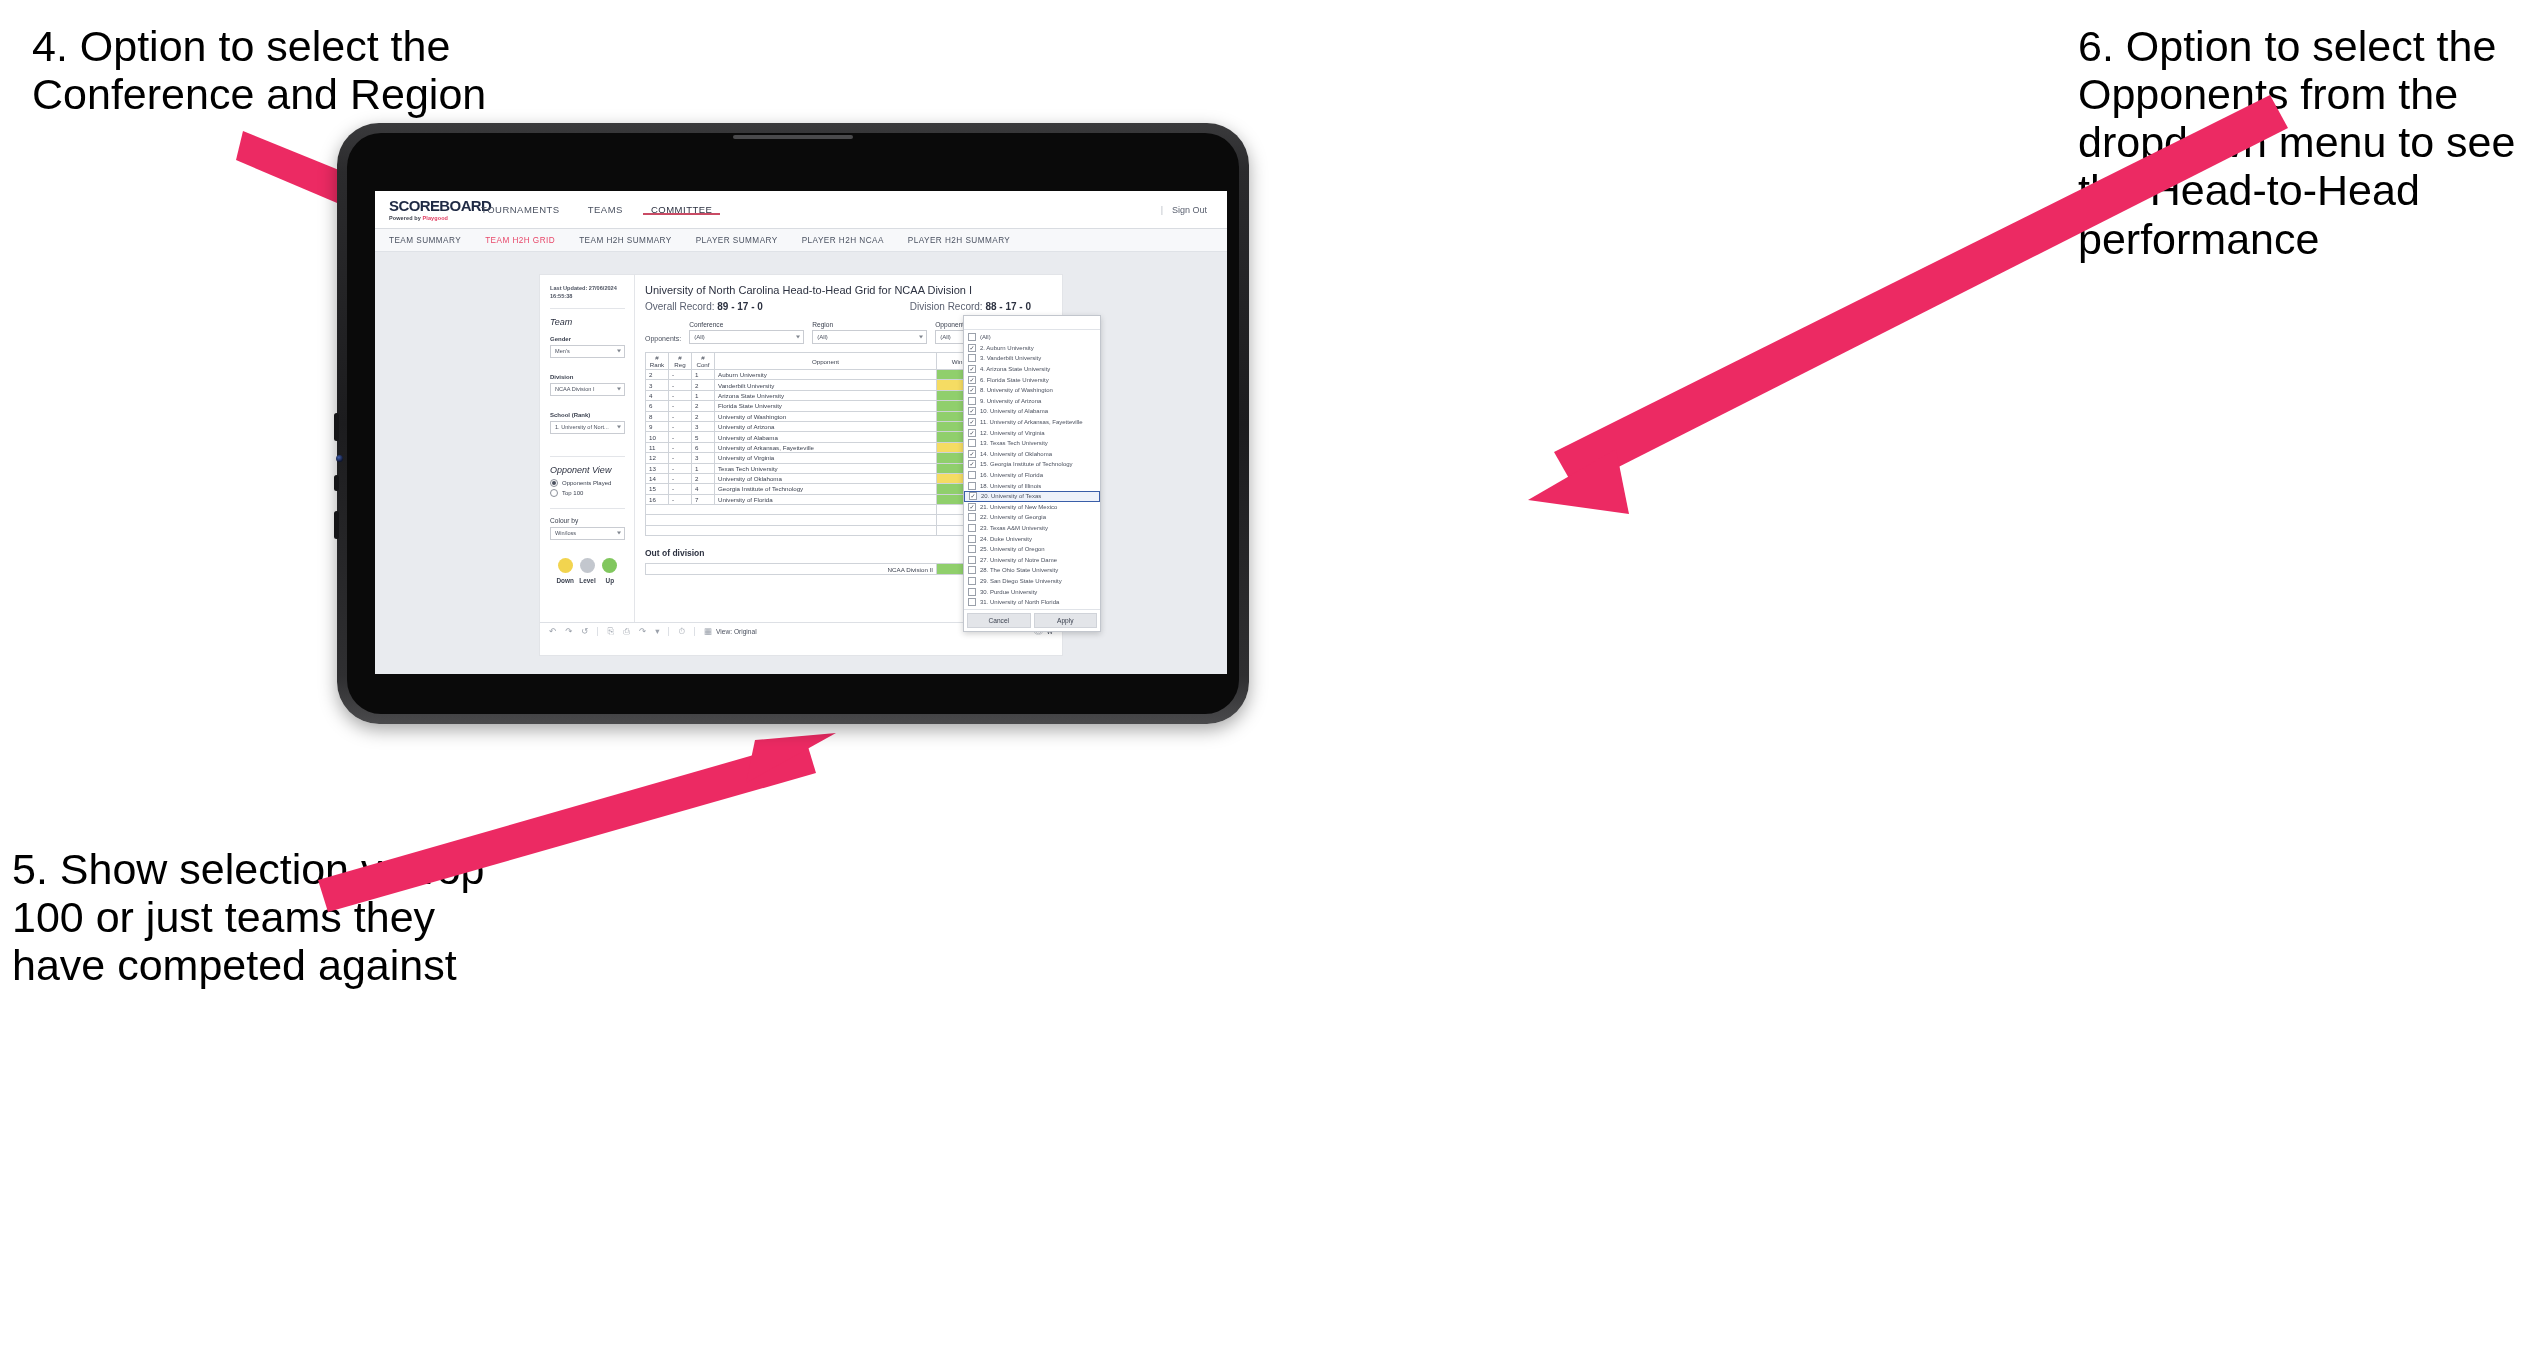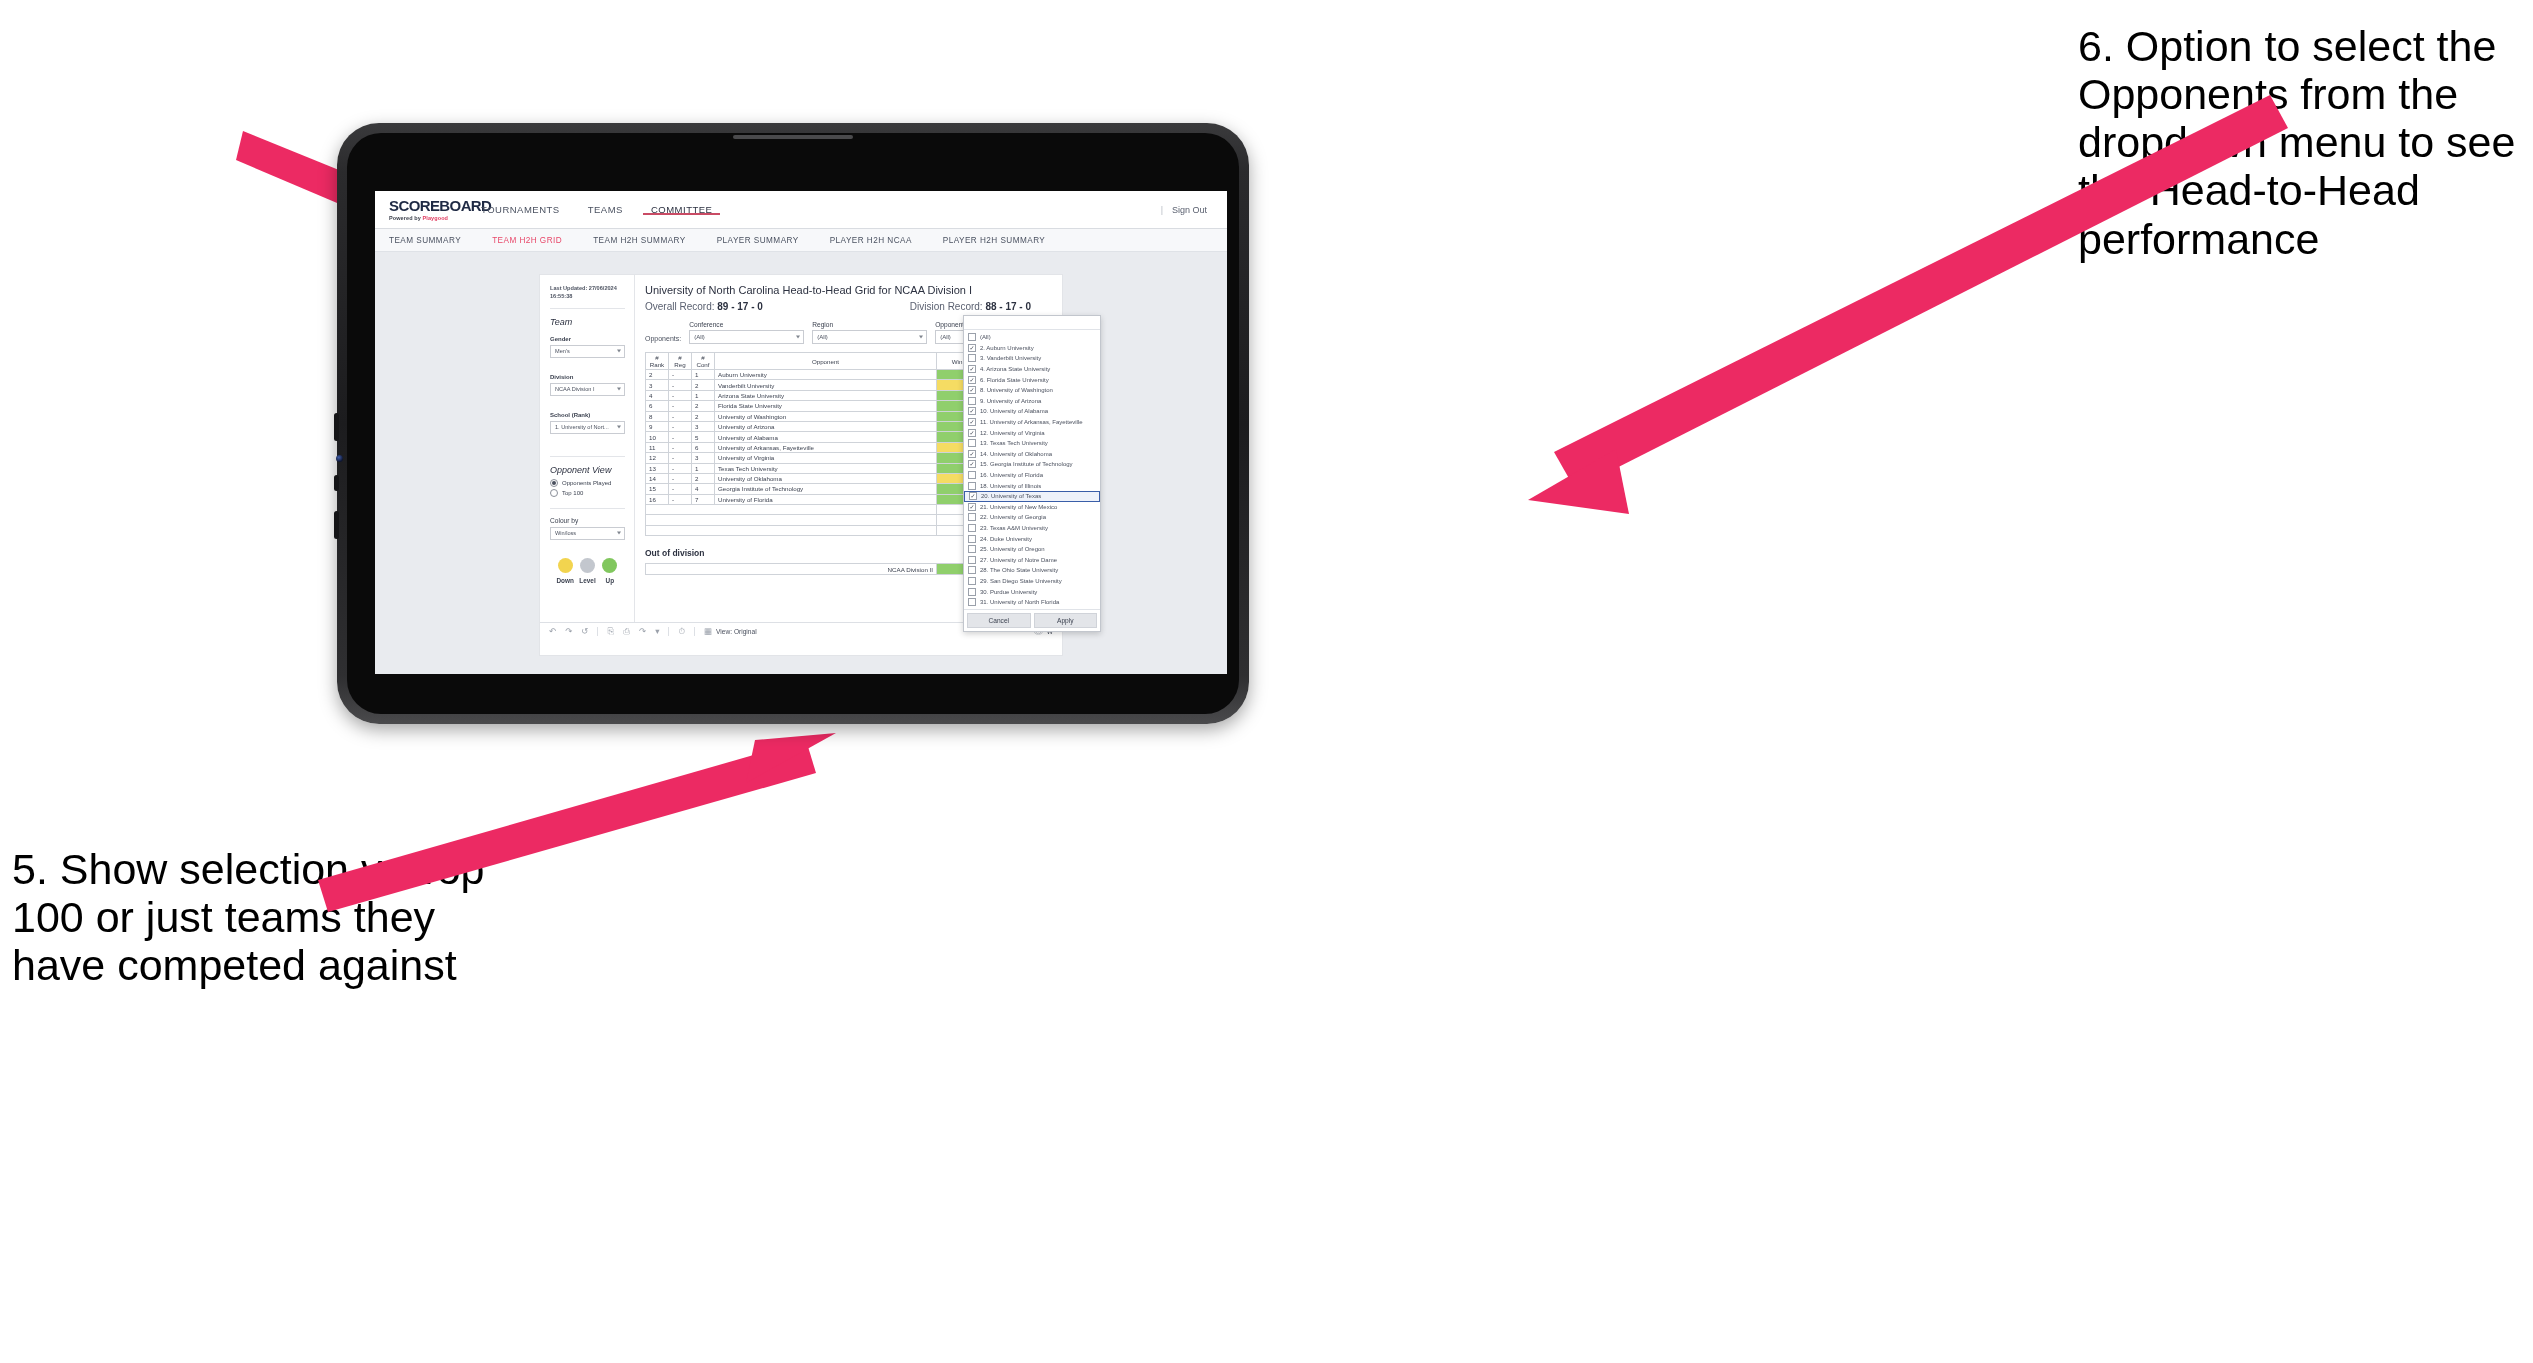--- a/index.html
+++ b/index.html
@@ -54,21 +54,21 @@
   .brand-sub .accent{color:#e03a5f;}
   .topnav{display:flex;height:100%;align-items:center;}
   .topnav a{display:flex;align-items:center;padding:0 14px;font-size:9.5px;letter-spacing:.5px;
             color:#4a5160;text-decoration:none;position:relative;}
   .topnav a.active{color:#2b3040;}
   .topnav a.active:after{content:"";position:absolute;left:6px;right:6px;bottom:0;height:2px;background:#c94b64;}
   .signout{margin-left:auto;display:flex;align-items:center;gap:9px;padding-right:20px;
            font-size:9px;color:#5b6170;}
   .signout .bar{color:#b9bdc6;}
 
-  .subnav{height:22px;background:#f7f8fa;border-bottom:1px solid #dfe2e7;display:flex;align-items:center;gap:7px;}
+  .subnav{height:22px;background:#f7f8fa;border-bottom:1px solid #dfe2e7;display:flex;align-items:center;gap:0;}
   .subnav a{font-size:8.2px;letter-spacing:.45px;color:#4a5160;text-decoration:none;padding:0 12px;}
   .subnav a:first-child{padding-left:14px;}
   .subnav a.active{color:#e8486a;}
 
   
   .viz-wrap{position:absolute;left:165px;top:84px;width:522px;height:380px;background:#fff;
             box-shadow:0 0 0 1px #e2e4e8;}
   .viz-body{display:flex;height:347px;}
 
   .side-panel{width:95px;box-sizing:border-box;padding:9px 9px 0 10px;border-right:1px solid #e3e5e9;}
@@ -143,20 +143,21 @@
   .tb-ico{font-size:8.5px;color:#9aa0aa;line-height:1;}
   .tb-div{width:1px;height:9px;background:#dde0e5;}
   .tb-view{display:flex;align-items:center;gap:4px;font-size:6.6px;color:#4a505e;}
   .tb-right{margin-left:auto;display:flex;align-items:center;gap:3px;font-size:6.6px;color:#4a505e;}
 </style>
 </head>
 <body>
 
 <div class="canvas">
 
+  <div class="annot" id="annot-4">4. Option to select the Conference and Region</div>
   <div class="annot" id="annot-5">5. Show selection vs Top 100 or just teams they have competed against</div>
   <div class="annot" id="annot-6">6. Option to select the Opponents from the dropdown menu to see the Head-to-Head performance</div>
 
   <svg class="arrow-svg" viewBox="0 0 2533 1363">
     <g fill="#ec2a63">
 
       <polygon points="243,131 1096,478 1060,510 236,160"></polygon>
       <polygon points="1112,512 1012,500 1052,424"></polygon>
 
       <polygon points="318,880 806,740 816,773 328,912"></polygon>

